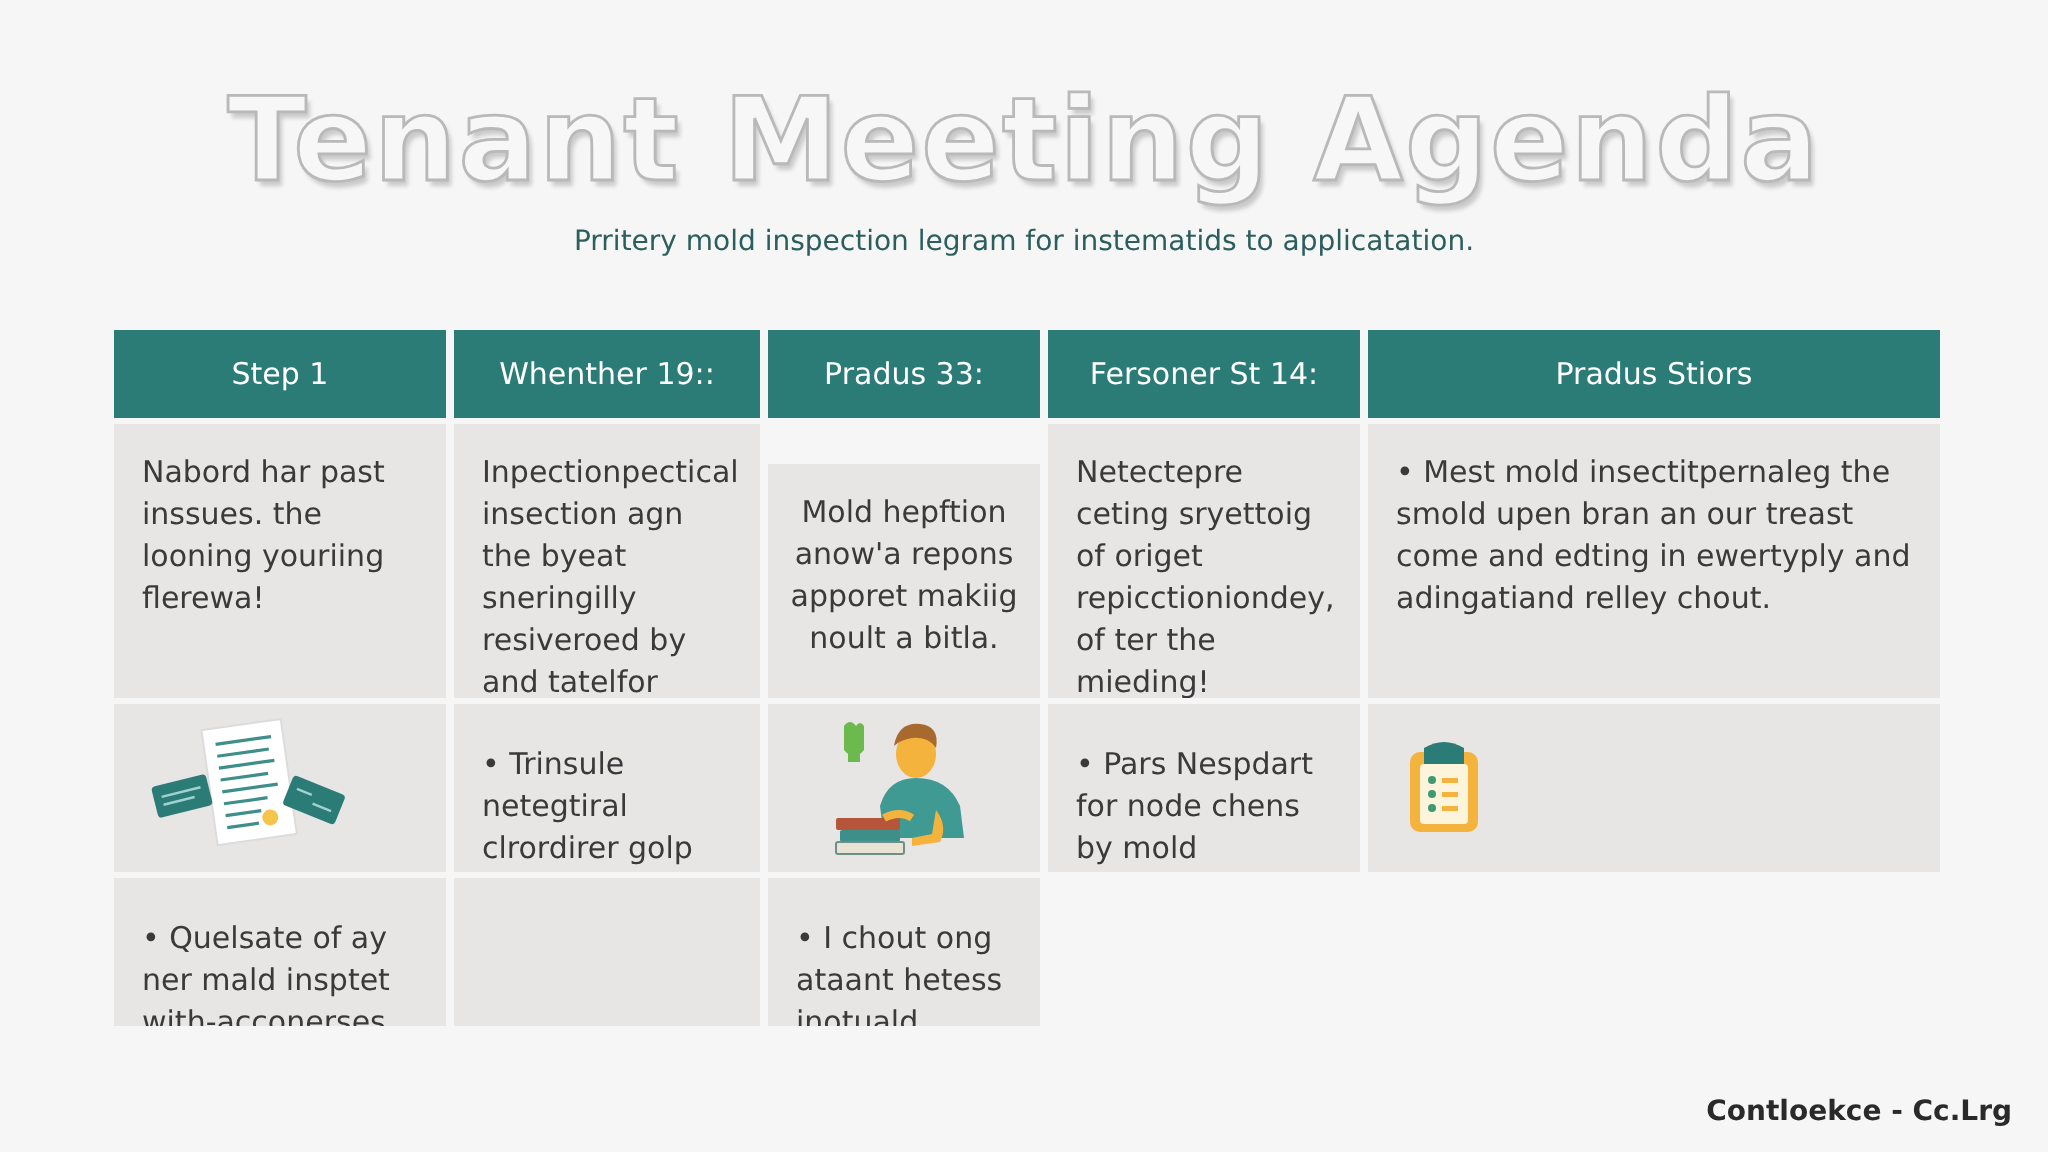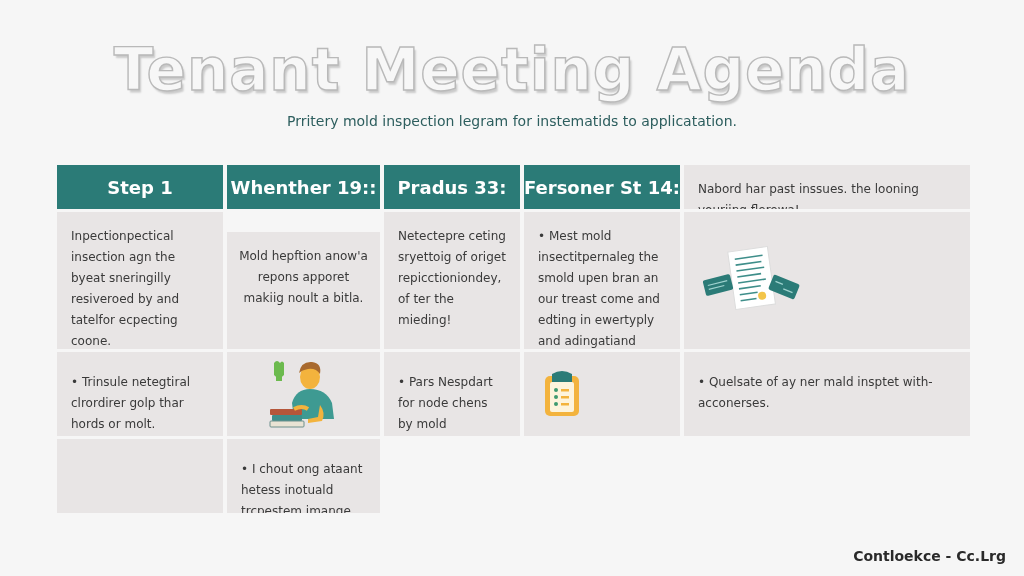--- a/index.html
+++ b/index.html
@@ -25,27 +25,27 @@
   .grid {
     position:absolute; left:57px; top:165px;
     display:grid;
     grid-template-columns:166px 153px 136px 156px 286px;
     grid-template-rows:44px 137px 84px 74px;
     column-gap:4px; row-gap:3px;
   }
   .hcell {
     background:#2b7b77; color:#fff;
     font-family:"DejaVu Sans", sans-serif;
-    font-weight:bold; font-size:18px;
+    font-weight:normal; font-size:15px;
     display:flex; align-items:center; justify-content:center;
   }
   .cell {
     background:#e8e5e5; color:#3a3a3a;
     font-family:"DejaVu Sans", sans-serif;
-    font-size:12px; line-height:21px;
+    font-size:15px; line-height:21px;
     padding:14px 14px 6px 14px;
     box-sizing:border-box; overflow:hidden;
   }
   .cell.center { text-align:center; padding-left:10px; padding-right:10px;margin-top:20px; }
   .cell.tight { padding-top:20px; }
   .cell.icon { display:flex; align-items:center; padding:0 0 0 18px; }
   .cell.icon.center-icon { justify-content:center; padding:0; }
   .footer {
     position:absolute; right:18px; top:548px;
     font-family:"DejaVu Sans", sans-serif;
@@ -58,20 +58,21 @@
 
 <div class="title">Tenant Meeting Agenda</div>
 <div class="subtitle">Prritery mold inspection legram for instematids to applicatation.</div>
 
 <div class="grid">
 
   <div class="hcell">Step 1</div>
   <div class="hcell">Whenther 19::</div>
   <div class="hcell">Pradus 33:</div>
   <div class="hcell">Fersoner St 14:</div>
+  <div class="hcell">Pradus Stiors</div>
 
   <div class="cell">Nabord har past inssues. the looning youriing flerewa!</div>
   <div class="cell">Inpectionpectical insection agn the byeat sneringilly resiveroed by and tatelfor ecpecting coone.</div>
   <div class="cell center">Mold hepftion anow'a repons apporet makiig noult a bitla.</div>
   <div class="cell">Netectepre ceting sryettoig of origet repicctioniondey, of ter the mieding!</div>
   <div class="cell">• Mest mold insectitpernaleg the smold upen bran an our treast come and edting in ewertyply and adingatiand relley chout.</div>
 
   <div class="cell icon">
     <span>
       <svg width="100" height="72" viewBox="0 0 100 72">

